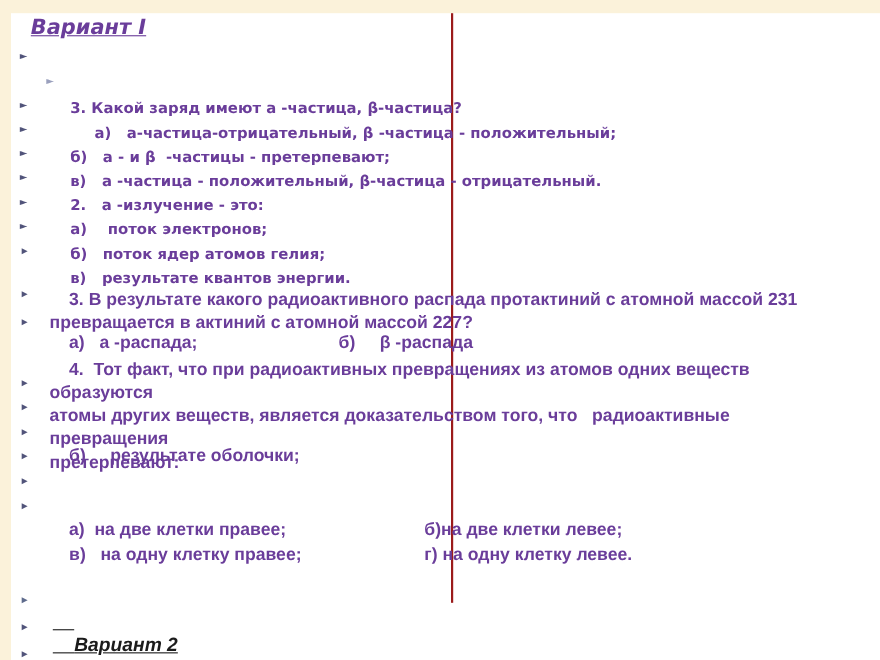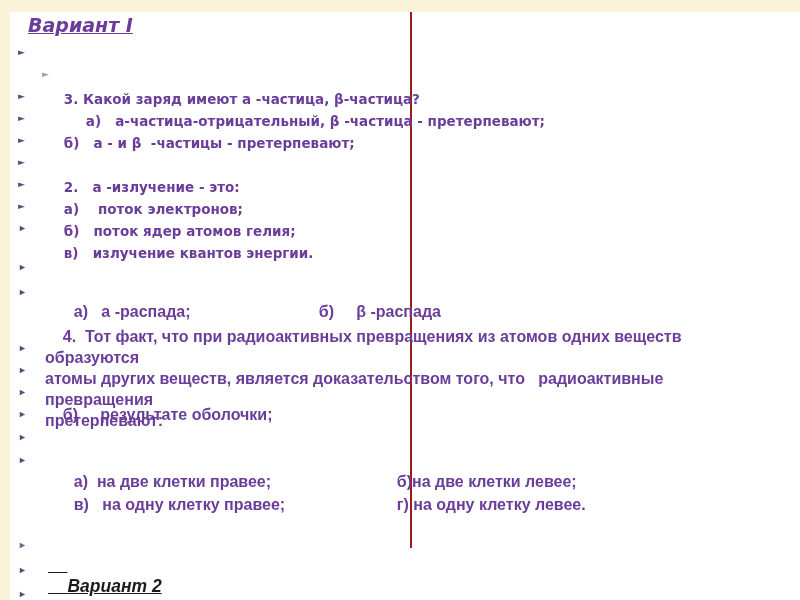--- a/index.html
+++ b/index.html
@@ -73,21 +73,21 @@
     position: absolute;
     left: -27px; top: 3px;
     font-size: 9px;
     color: #51547A;
     font-style: normal;
     line-height: 10px;
   }
   .sub { left: 67px; }
   .sub .bullet { left: -25px; color: #9AA0BD; }
   .tbullet { left: -30px; top: 6px; color: #5E6B8C; }
-  .colA { display: inline-block; white-space: pre; margin-left: 11px; }
+  .colA { display: inline-block; white-space: pre; }
   .w245 { width: 245px; }
   .w323 { width: 323px; }
   .v2item { left: 42px; }
 </style>
 </head>
 <body>
 
 <div class="canvas">
   <div class="strip-top"></div>
   <div class="strip-left"></div>
@@ -95,54 +95,57 @@
 
   <div class="title1" style="top:14px">Вариант I</div>
 
   <div class="item f-wide" style="top:44px">
     <span class="bullet">►</span>
     <span>3. Какой заряд имеют а -частица, β-частица?</span>
   </div>
 
   <div class="item f-wide sub" style="top:66px">
     <span class="bullet">►</span>
-    <span>а)   а-частица-отрицательный, β -частица - претерпевают;</span>
+    <span>а)   а-частица-отрицательный, β -частица - положительный;</span>
   </div>
 
   <div class="item f-wide" style="top:88px">
     <span class="bullet">►</span>
     <span>б)   а - и β  -частицы - претерпевают;</span>
   </div>
 
   <div class="item f-wide" style="top:110px">
     <span class="bullet">►</span>
+    <span>в)   а -частица - положительный, β-частица - отрицательный.</span>
   </div>
 
   <div class="item f-wide" style="top:132px">
     <span class="bullet">►</span>
     <span>2.   а -излучение - это:</span>
   </div>
 
   <div class="item f-wide" style="top:154px">
     <span class="bullet">►</span>
     <span>а)    поток электронов;</span>
   </div>
 
   <div class="item f-wide" style="top:176px">
     <span class="bullet">►</span>
     <span>б)   поток ядер атомов гелия;</span>
   </div>
 
   <div class="item f-wide" style="top:198px">
     <span class="bullet">►</span>
-    <span>в)   излучение квантов энергии.</span>
+    <span>в)   результате квантов энергии.</span>
   </div>
 
   <div class="item f-narrow" style="top:220px">
     <span class="bullet">►</span>
+    <span>3. В результате какого радиоактивного распада протактиний с атомной массой 231
+превращается в актиний с атомной массой 227?</span>
   </div>
 
   <div class="item f-narrow" style="top:259px">
     <span class="bullet">►</span>
     <span class="colA w245">а)   а -распада;</span><span>б)     β -распада</span>
   </div>
 
   <div class="item f-narrow" style="top:284px">
     <span class="bullet">►</span>
     <span>4.  Тот факт, что при радиоактивных превращениях из атомов одних веществ образуются

